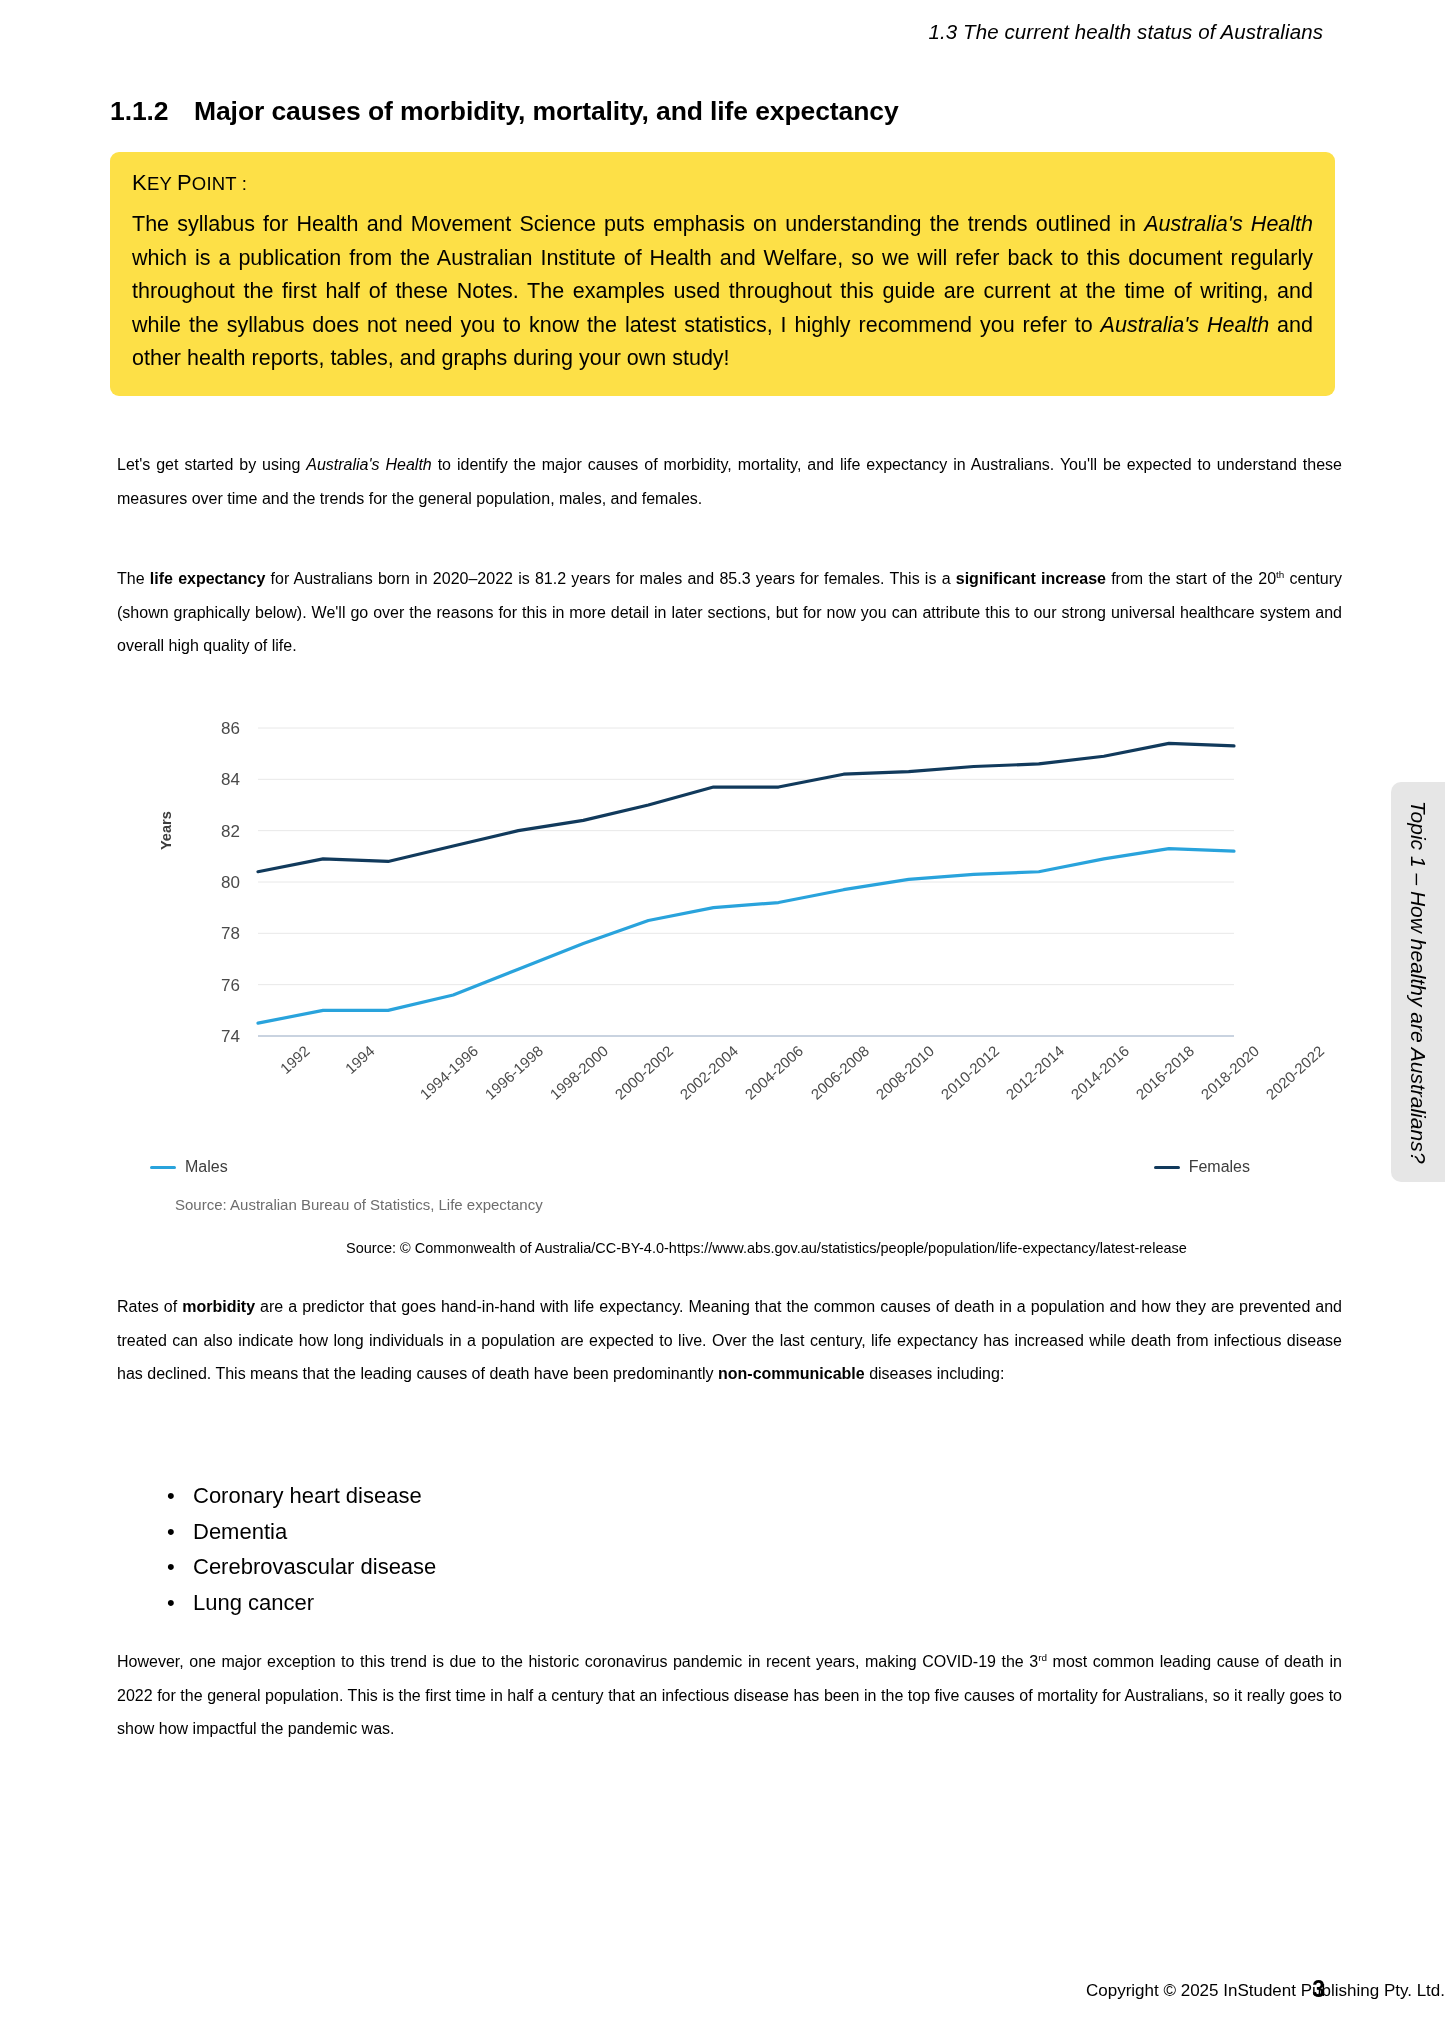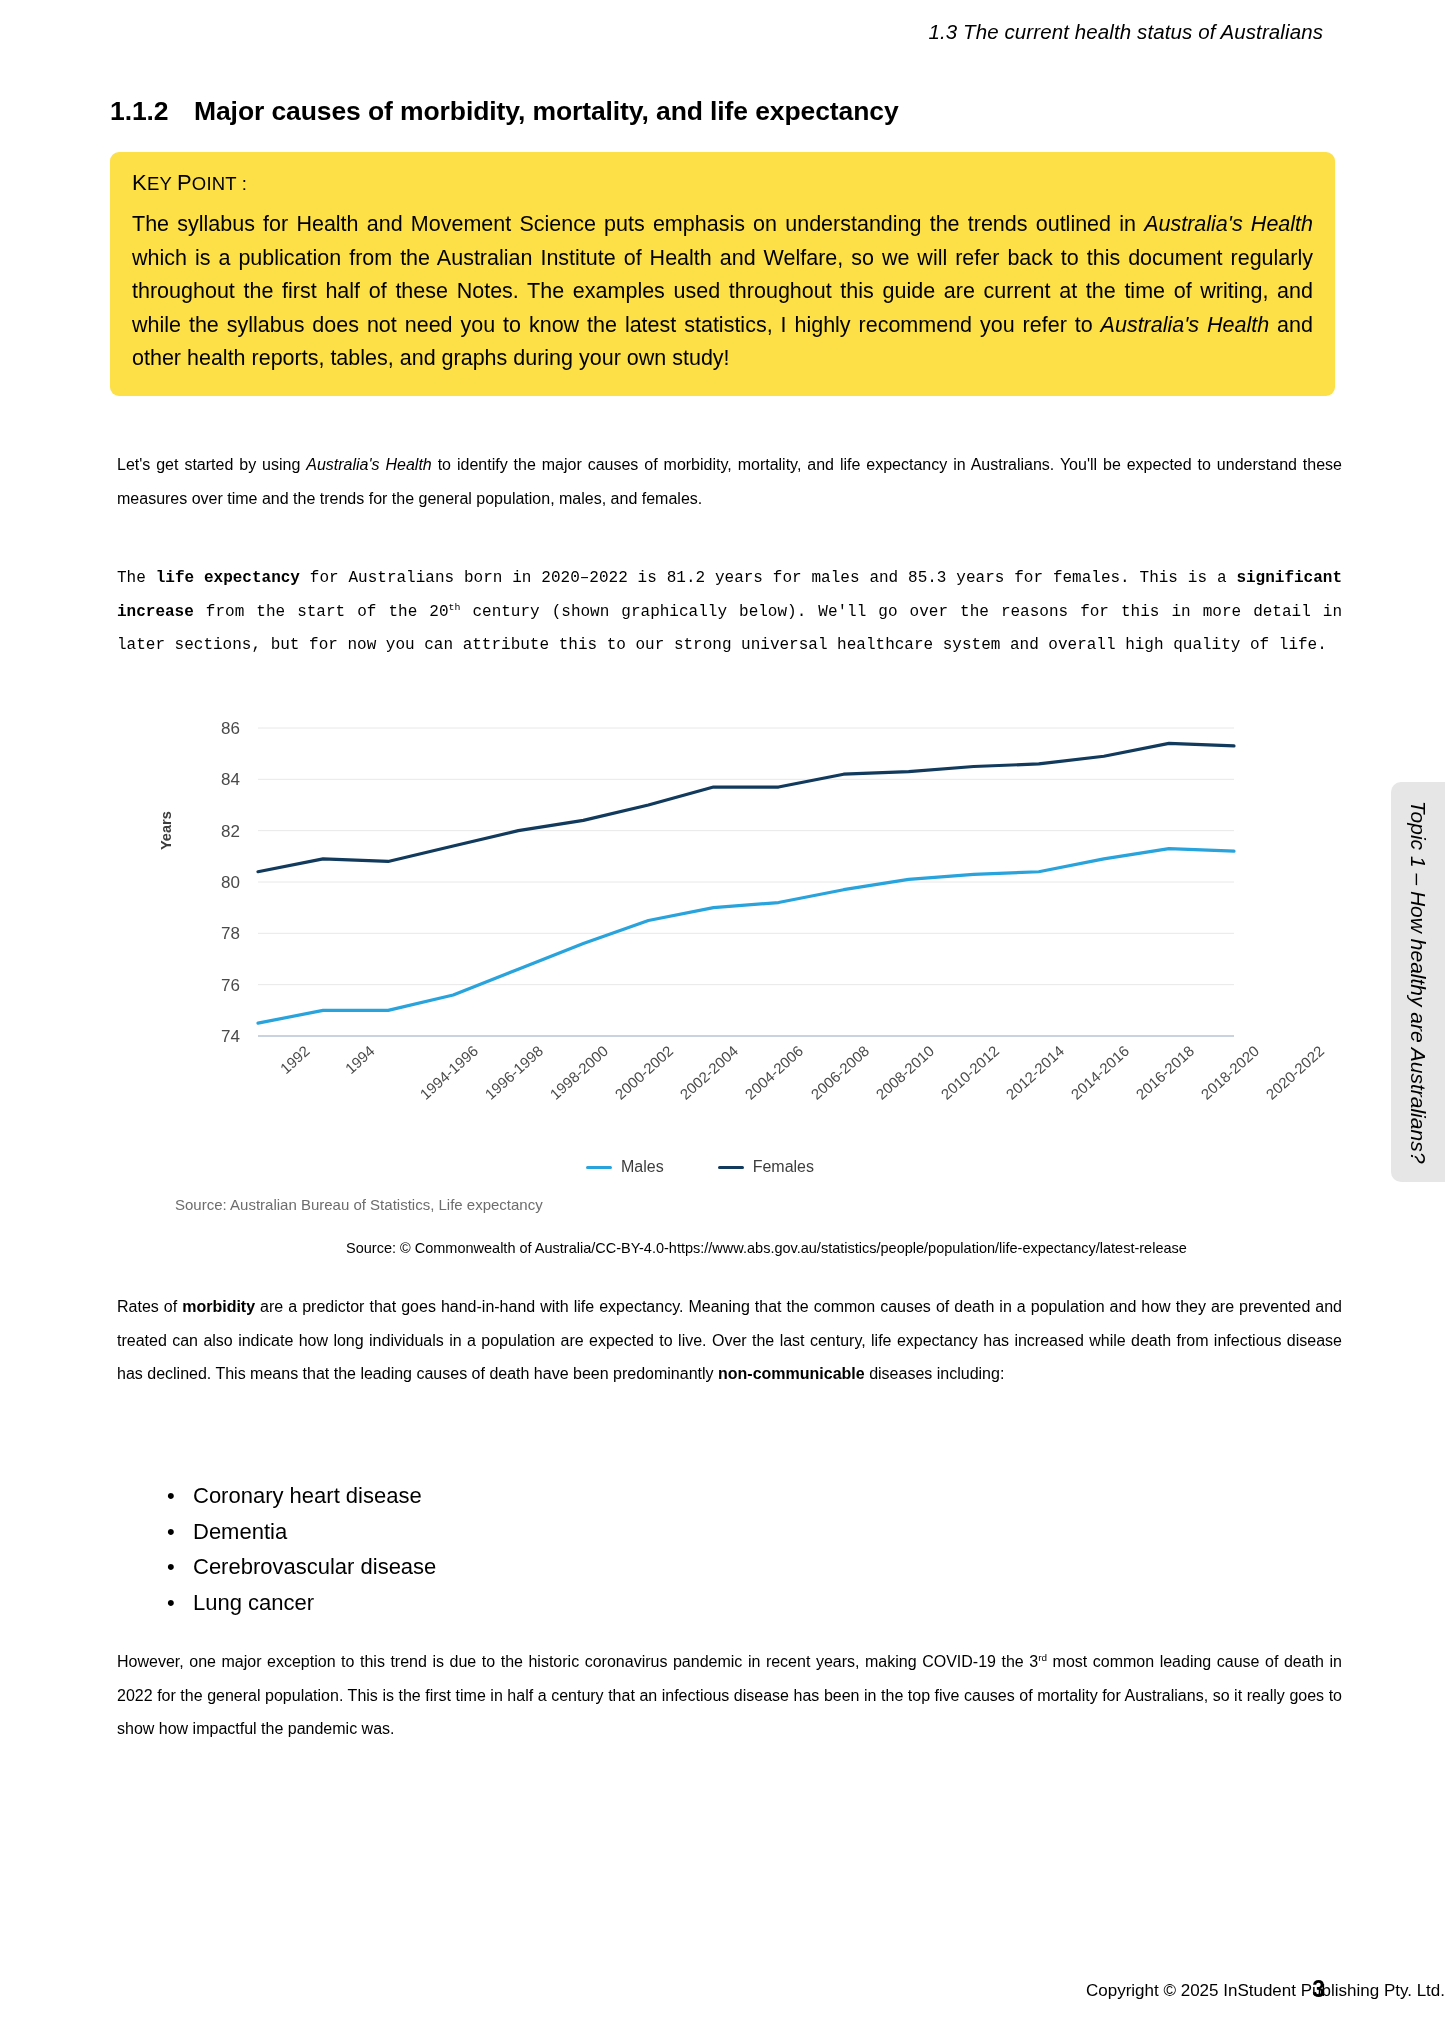--- a/index.html
+++ b/index.html
@@ -80,21 +80,21 @@
     line-height: 33.5px;
     text-align: justify;
     text-justify: inter-word;
     margin-left: 7px;
   }
   .para b { font-weight: bold; }
   .para i { font-style: italic; }
   sup { font-size: 0.62em; vertical-align: super; line-height: 0; }
 
   #para-intro { top: 448px; }
-  #para-life  { top: 562px; font-family: Liberation Mono, monospace; }
+  #para-life  { top: 562px; }
   #para-morbidity { top: 1290px; }
   #para-covid { top: 1645px; }
 
   
   .bullets {
     position: absolute;
     left: 155px;
     top: 1478px;
     width: 900px;
     margin: 0;
@@ -153,21 +153,21 @@
     transform-origin: right top;
     text-align: right;
   }
 
   .legend {
     position: absolute;
     top: 440px;
     left: 0;
     width: 1100px;
     display: flex;
-    justify-content: center;
+    justify-content: space-between;
     gap: 54px;
     font-size: 16px;
     color: #3d3d3d;
   }
   .legend-item { display: flex; align-items: center; gap: 9px; }
   .legend-swatch {
     display: inline-block;
     width: 26px;
     height: 3px;
     border-radius: 2px;

